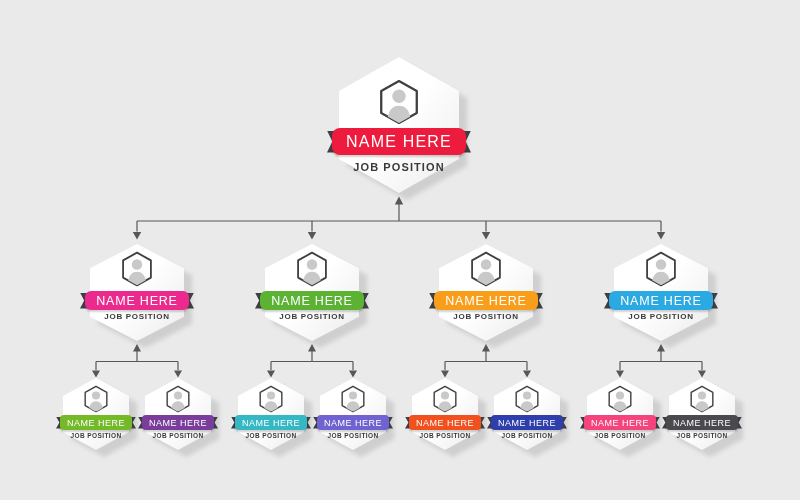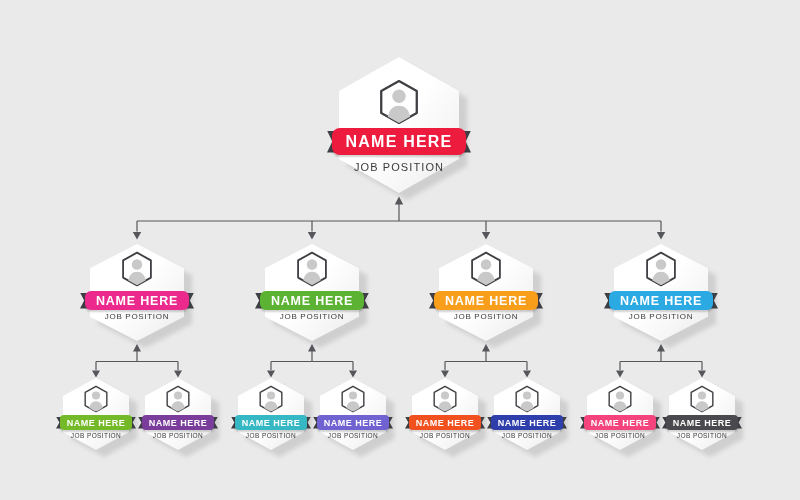--- a/index.html
+++ b/index.html
@@ -45,30 +45,30 @@
   .lvl2 .tail { width:11px; height:16px; }
   .lvl3 .tail { width:9px;  height:12px; }
   .tail.tleft  { left:-5px;  clip-path:polygon(0 0,100% 0,100% 100%,0 100%,38% 50%); }
   .tail.tright { right:-5px; clip-path:polygon(0 0,100% 0,62% 50%,100% 100%,0 100%); }
   .lvl3 .tail.tleft  { left:-4px; }
   .lvl3 .tail.tright { right:-4px; }
 
   .ribbon {
     position:absolute; inset:0; z-index:1;
     display:flex; align-items:center; justify-content:center;
-    color:#ffffff; font-weight:bold; white-space:nowrap;
+    color:#ffffff; font-weight:normal; white-space:nowrap;
     box-shadow:0 2px 2px rgba(0,0,0,0.18);
   }
   .lvl1 .ribbon { border-radius:8px; font-size:16px;   letter-spacing:1.2px; }
   .lvl2 .ribbon { border-radius:6px; font-size:12.5px; letter-spacing:0.8px; }
   .lvl3 .ribbon { border-radius:4px; font-size:9px;    letter-spacing:0.5px; }
 
   .job {
     position:absolute; left:-6px; right:-6px; text-align:center;
-    color:#3a3a3c; font-weight:normal; white-space:nowrap;
+    color:#3a3a3c; font-weight:bold; white-space:nowrap;
   }
   .lvl1 .job { top:104px; font-size:11px;  letter-spacing:1.1px; }
   .lvl2 .job { top:68px;  font-size:8px;   letter-spacing:0.7px; }
   .lvl3 .job { top:54px;  font-size:6.5px; letter-spacing:0.4px; }
 </style>
 </head>
 <body style="background: rgb(234, 234, 234);">
 
 <svg width="0" height="0" style="position:absolute">
   <defs>

